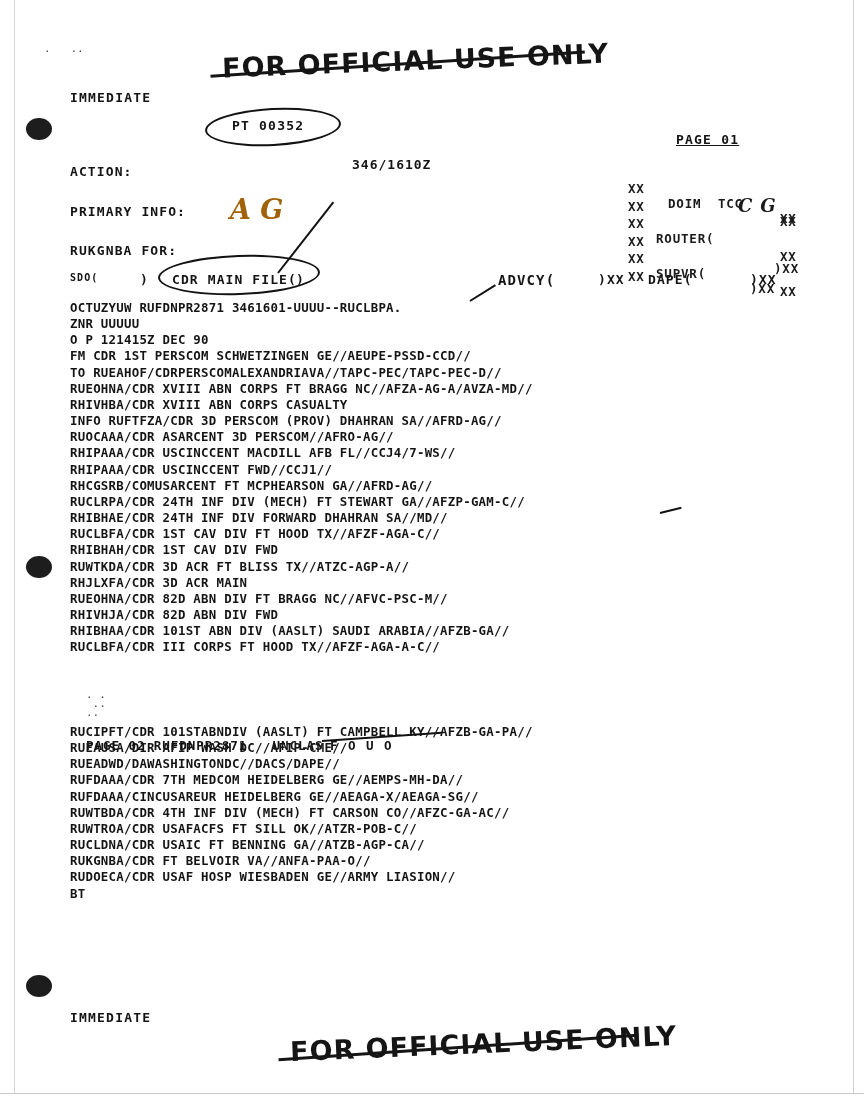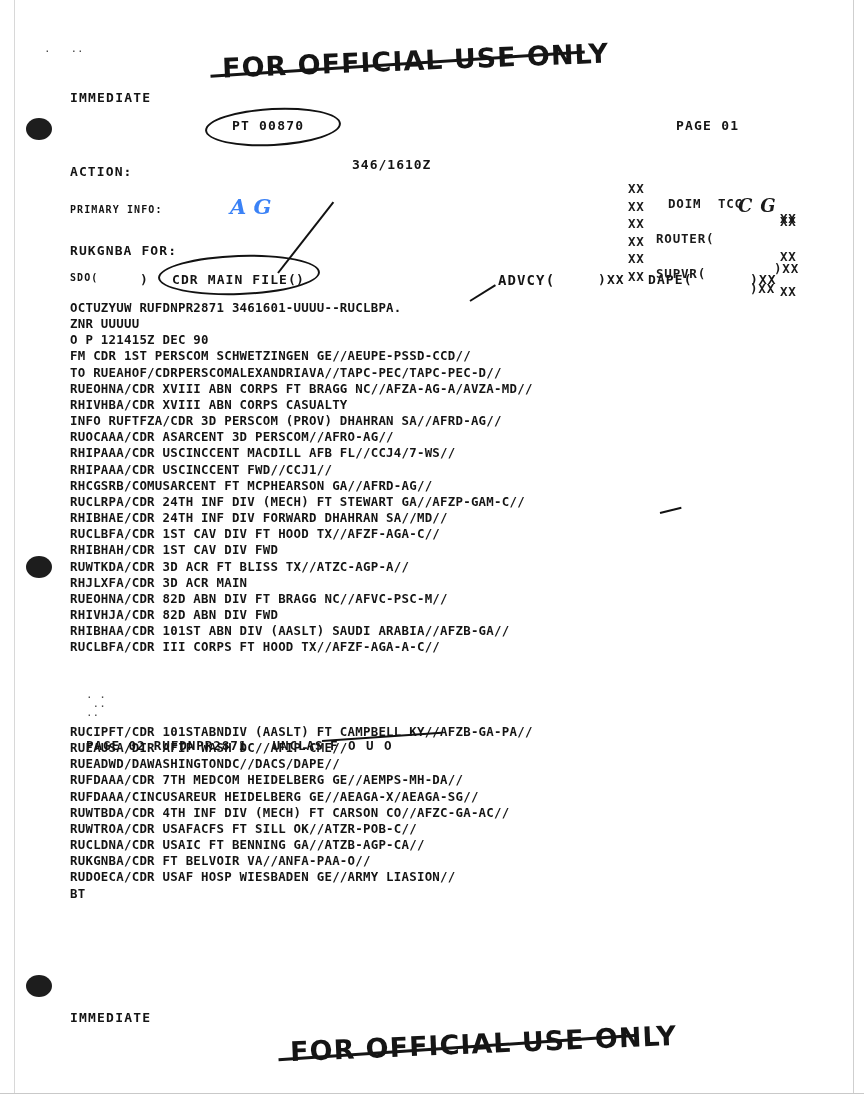--- a/index.html
+++ b/index.html
@@ -96,24 +96,24 @@
     font-size: 11px;
     color: #4a4a4a;
     white-space: pre;
     line-height: 9px;
   }
 
   
   .hand {
     position: absolute;
     font-family: "DejaVu Serif", serif;
-    font-size: 21px;
+    font-size: 27px;
     font-style: italic;
     font-weight: bold;
-    color: #3b82f6;
+    color: #a16207;
     white-space: nowrap;
   }
 
   
   .ellipse {
     position: absolute;
     border: 2px solid #121212;
     border-radius: 50%;
   }
   .ink-line {
@@ -159,29 +159,29 @@
   </div>
 
   <div class="stamp stamp-bottom">
     <span>FOR OFFICIAL USE ONLY</span>
     <span class="strike"></span>
   </div>
 
   <div class="t b" style="left:70px; top:90px; font-size:13px; letter-spacing:1.2px;">IMMEDIATE</div>
 
   <div class="ellipse" style="left:205px; top:108px; width:132px; height:34px; transform:rotate(-3deg);"></div>
-  <div class="t b" style="left:232px; top:118px; font-size:13px; letter-spacing:1.2px;">PT 00870</div>
+  <div class="t b" style="left:232px; top:118px; font-size:13px; letter-spacing:1.2px;">PT 00352</div>
 
   <div class="t b" style="left:352px; top:118px; font-size:13px; letter-spacing:1px;margin-top:39px;">346/1610Z</div>
 
-  <div class="t b" style="left:676px; top:118px; font-size:13px; letter-spacing:1.2px;">PAGE 01</div>
+  <div class="t b" style="left:676px; top:132px; font-size:13px; letter-spacing:1.2px;text-decoration:underline;">PAGE 01</div>
 
   <div class="t b" style="left:70px; top:164px; font-size:13px; letter-spacing:1.1px;">ACTION:</div>
 
-  <div class="t b" style="left:70px; top:204px; font-size:10px; letter-spacing:1.1px;">PRIMARY INFO:</div>
+  <div class="t b" style="left:70px; top:204px; font-size:13px; letter-spacing:1.1px;">PRIMARY INFO:</div>
   <div class="hand" style="left:230px; top:194px;">A G</div>
 
   <div class="t b" style="left:70px; top:243px; font-size:13px; letter-spacing:1.1px;">RUKGNBA FOR:</div>
 
   <div class="t b" style="left:70px; top:272px; font-size:10px; letter-spacing:1.1px;">SDO(</div>
   <div class="t b" style="left:140px; top:272px; font-size:13px; letter-spacing:1.1px;">)</div>
 
   <div class="t b" style="left:172px; top:272px; font-size:13px; letter-spacing:1.1px;">CDR MAIN FILE(</div>
   <div class="t b" style="left:296px; top:272px; font-size:13px; letter-spacing:1.1px;">)</div>
 

